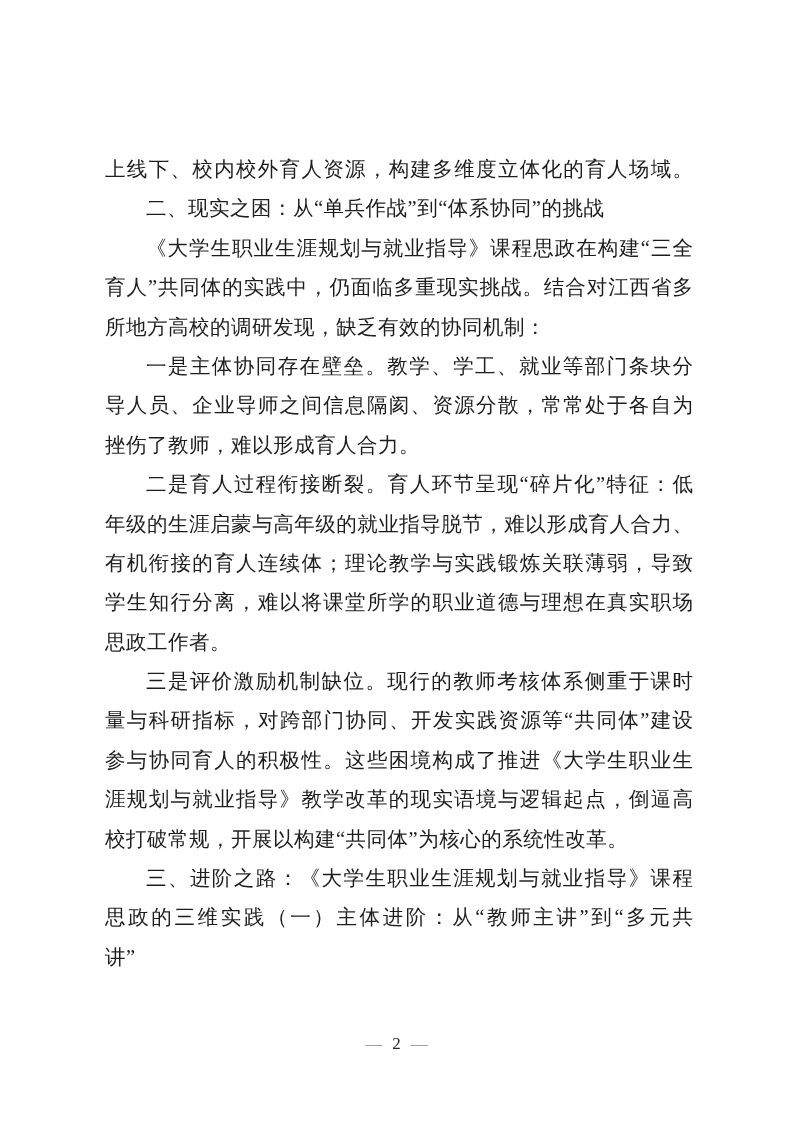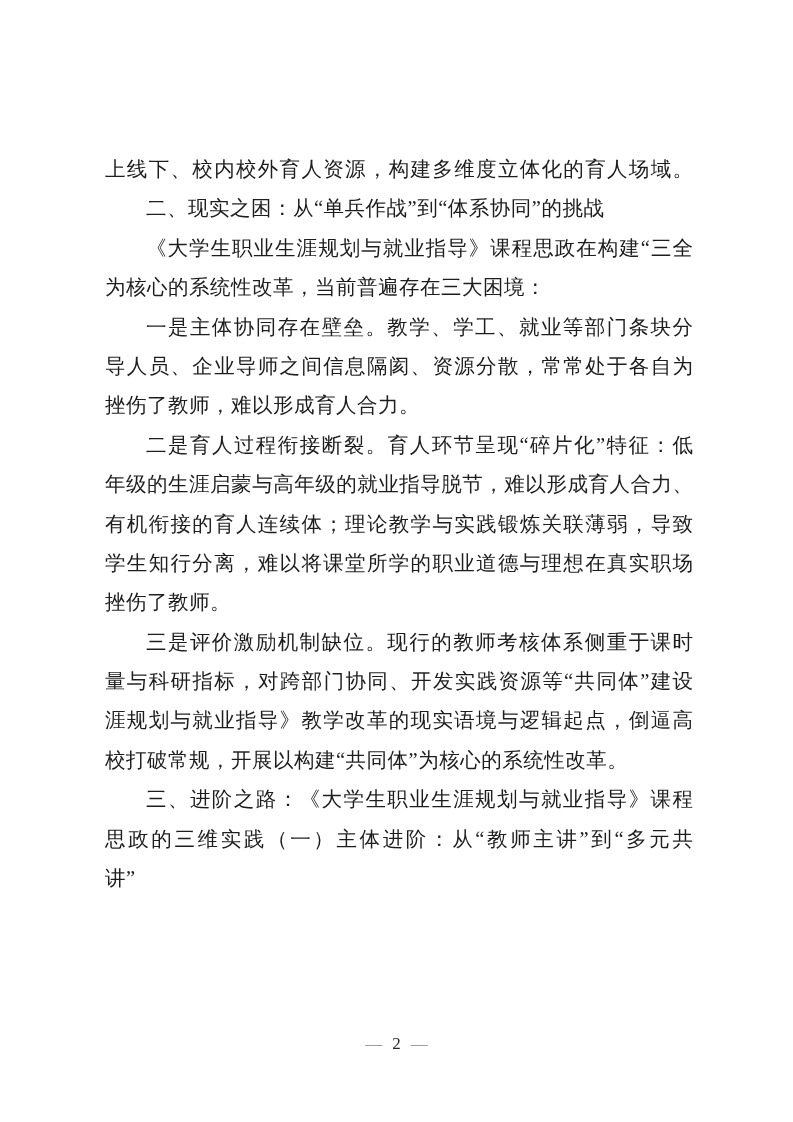--- a/index.html
+++ b/index.html
@@ -64,31 +64,33 @@
   }
 </style>
 </head>
 <body>
 
 <div class="page">
   <div class="text-block" id="text-block">
       <div class="line justify"><span>上线下、校内校外育人资源，构建多维度立体化的育人场域。</span></div>
       <div class="line indent"><span class="b">二、现实之困：从“单兵作战”到“体系协同”的挑战</span></div>
       <div class="line indent justify"><span>《大学生职业生涯规划与就业指导》课程思政在构建“三全</span></div>
-      <div class="line"><span>为核心的系统性改革，当前普遍存在三大困境：</span></div>
+      <div class="line justify"><span>育人”共同体的实践中，仍面临多重现实挑战。结合对江西省多</span></div>
+      <div class="line"><span>所地方高校的调研发现，缺乏有效的协同机制：</span></div>
       <div class="line indent justify"><span class="b">一是</span><span>主体协同存在壁垒。教学、学工、就业等部门条块分</span></div>
       <div class="line justify"><span>导人员、企业导师之间信息隔阂、资源分散，常常处于各自为</span></div>
       <div class="line"><span>挫伤了教师，难以形成育人合力。</span></div>
       <div class="line indent justify"><span class="b">二是</span><span>育人过程衔接断裂。育人环节呈现“碎片化”特征：低</span></div>
       <div class="line justify"><span>年级的生涯启蒙与高年级的就业指导脱节，难以形成育人合力、</span></div>
       <div class="line justify"><span>有机衔接的育人连续体；理论教学与实践锻炼关联薄弱，导致</span></div>
       <div class="line justify"><span>学生知行分离，难以将课堂所学的职业道德与理想在真实职场</span></div>
-      <div class="line"><span>挫伤了教师。</span></div>
+      <div class="line"><span>思政工作者。</span></div>
       <div class="line indent justify"><span class="b">三是</span><span>评价激励机制缺位。现行的教师考核体系侧重于课时</span></div>
       <div class="line justify"><span>量与科研指标，对跨部门协同、开发实践资源等“共同体”建设</span></div>
+      <div class="line justify"><span>参与协同育人的积极性。这些困境构成了推进《大学生职业生</span></div>
       <div class="line justify"><span>涯规划与就业指导》教学改革的现实语境与逻辑起点，倒逼高</span></div>
       <div class="line"><span>校打破常规，开展以构建“共同体”为核心的系统性改革。</span></div>
       <div class="line indent justify"><span class="b">三、进阶之路：《大学生职业生涯规划与就业指导》课程</span></div>
       <div class="line justify"><span class="b">思政的三维实践（一）主体进阶：从“教师主讲”到“多元共</span></div>
       <div class="line"><span class="b">讲”</span></div>
     </div>
   <div class="footer">
     <span class="dash">—</span><span class="pagenum">2</span><span class="dash">—</span>
   </div>
 </div>

